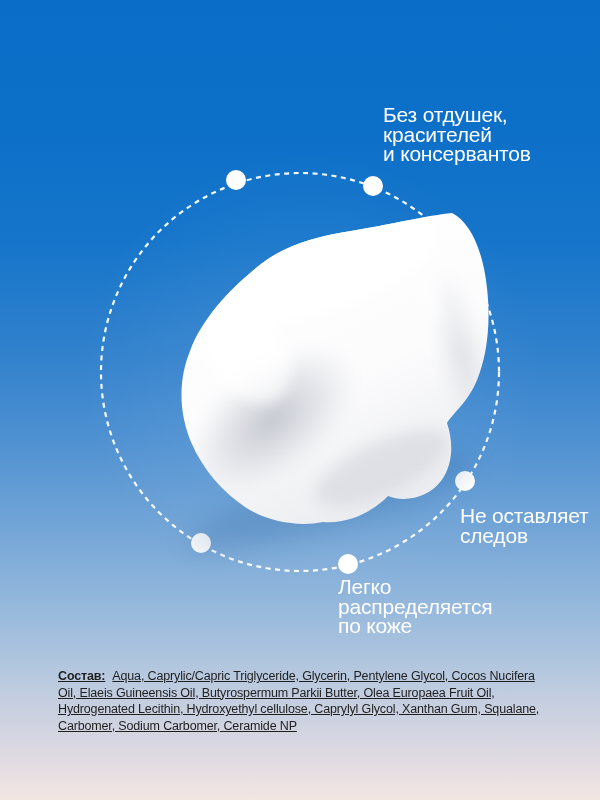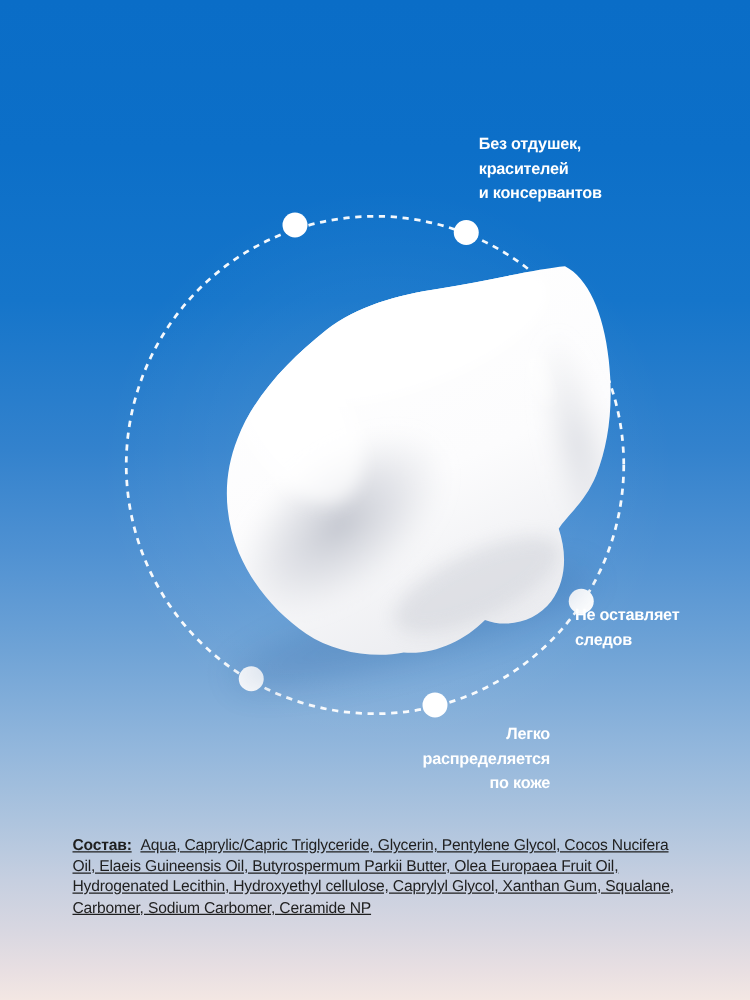--- a/index.html
+++ b/index.html
@@ -29,31 +29,31 @@
   .glow {
     position: absolute; left: 80px; top: 150px;
     width: 460px; height: 450px;
     background: radial-gradient(closest-side, rgba(255,255,255,0.10), rgba(255,255,255,0));
     pointer-events: none;
   }
   svg.diagram { position: absolute; left: 0; top: 0; }
   .benefit {
     position: absolute;
     color: #ffffff;
-    font-size: 13px;
+    font-size: 21px;
     line-height: 19.5px;
     letter-spacing: -0.2px;
     white-space: pre-line;
-    font-weight: 700;
+    font-weight: 400;
   }
   .benefit-1 { left: 156px; top: 132px; }
   .benefit-2 { left: 383px; top: 105px; }
-  .benefit-3 { left: 460px; top: 482px; }
+  .benefit-3 { left: 460px; top: 506px; }
   .benefit-4 { left: 127px; top: 557px; }
-  .benefit-5 { left: 338px; top: 577px; text-align: right; }
+  .benefit-5 { left: 338px; top: 577px; }
   .ingredients {
     position: absolute;
     left: 58px; top: 668px;
     width: 485px;
     color: #1f1f1f;
     font-size: 12.5px;
     line-height: 16.5px;
     letter-spacing: -0.15px;
     margin: 0;
     text-decoration: underline;

